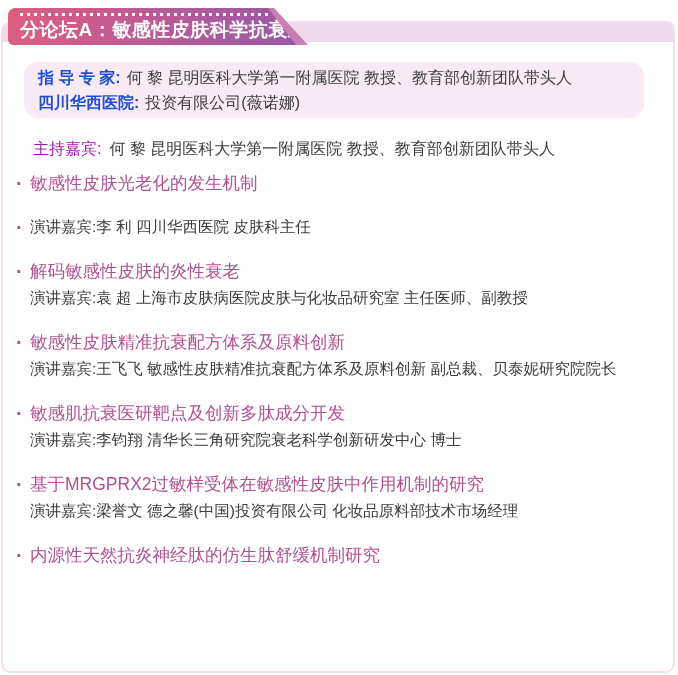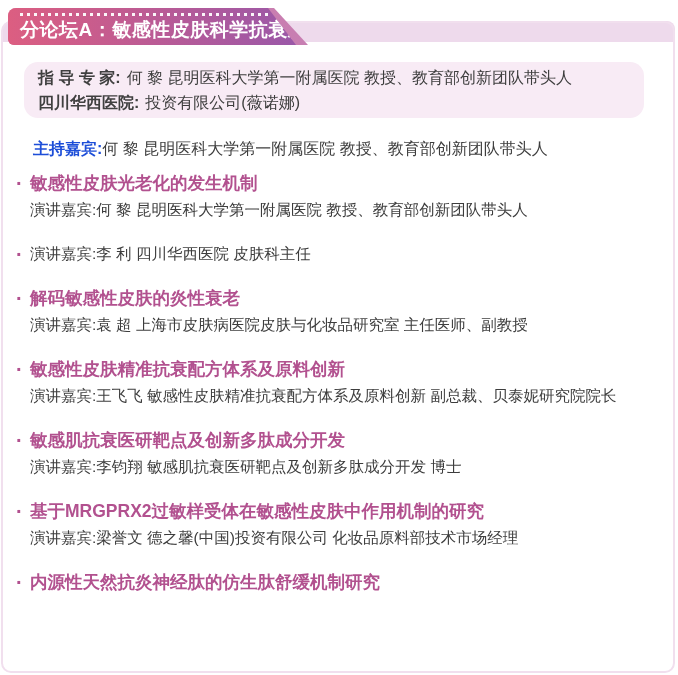--- a/index.html
+++ b/index.html
@@ -47,37 +47,37 @@
     position:absolute;left:18px;top:0;right:18px;
   }
   
   .info-box{
     margin:62px 16px 0 6px;
     background:#f8ebf5;border-radius:14px;
     padding:3px 14px;
     font-size:16px;line-height:25px;color:#3d3d3d;
   }
   .info-row{white-space:nowrap;}
-  .info-label{color:#404040;font-weight:bold;margin-right:6px;}
+  .info-label{color:#1d4ed8;font-weight:bold;margin-right:6px;}
   
   .hosts{
     display:flex;margin:18px 0 0 15px;
     font-size:16px;line-height:26px;color:#3d3d3d;
   }
-  .hosts-label{color:#1d4ed8;font-weight:bold;white-space:nowrap;}
+  .hosts-label{color:#a21caf;font-weight:normal;margin-right:8px;white-space:nowrap;}
   .hosts-lines{display:flex;flex-direction:column;}
   
   .talks{margin-top:9px;}
   .talk{position:relative;padding-left:12px;margin-bottom:20px;}
   .talk-bullet{
     position:absolute;left:-2px;top:0;
     color:#b2518f;font-weight:bold;font-size:20px;line-height:24px;
   }
   .talk-title{
-    color:#b2518f;font-weight:bold;font-size:17.5px;line-height:24px;
+    color:#b2518f;font-weight:normal;font-size:17.5px;line-height:24px;
     white-space:nowrap;
   }
   .talk-speaker{
     color:#3d3d3d;font-size:15.5px;line-height:24px;margin-top:3px;
     white-space:nowrap;
   }
 </style>
 </head>
 <body>
 
@@ -106,21 +106,20 @@
     <span class="hosts-lines">
       <span>何 黎 昆明医科大学第一附属医院 教授、教育部创新团队带头人</span>
     </span>
   </div>
 
   <div class="talks">
 
     <div class="talk">
       <span class="talk-bullet">·</span>
       <div class="talk-title">敏感性皮肤光老化的发生机制</div>
-      <div class="talk-speaker">演讲嘉宾:何 黎 昆明医科大学第一附属医院 教授、教育部创新团队带头人</div>
     </div>
 
     <div class="talk">
       <span class="talk-bullet">·</span>
       <div class="talk-speaker">演讲嘉宾:李 利 四川华西医院 皮肤科主任</div>
     </div>
 
     <div class="talk">
       <span class="talk-bullet">·</span>
       <div class="talk-title">解码敏感性皮肤的炎性衰老</div>
@@ -129,21 +128,21 @@
 
     <div class="talk">
       <span class="talk-bullet">·</span>
       <div class="talk-title">敏感性皮肤精准抗衰配方体系及原料创新</div>
       <div class="talk-speaker">演讲嘉宾:王飞飞 敏感性皮肤精准抗衰配方体系及原料创新 副总裁、贝泰妮研究院院长</div>
     </div>
 
     <div class="talk">
       <span class="talk-bullet">·</span>
       <div class="talk-title">敏感肌抗衰医研靶点及创新多肽成分开发</div>
-      <div class="talk-speaker">演讲嘉宾:李钧翔 敏感肌抗衰医研靶点及创新多肽成分开发 博士</div>
+      <div class="talk-speaker">演讲嘉宾:李钧翔 清华长三角研究院衰老科学创新研发中心 博士</div>
     </div>
 
     <div class="talk">
       <span class="talk-bullet">·</span>
       <div class="talk-title">基于MRGPRX2过敏样受体在敏感性皮肤中作用机制的研究</div>
       <div class="talk-speaker">演讲嘉宾:梁誉文 德之馨(中国)投资有限公司 化妆品原料部技术市场经理</div>
     </div>
 
     <div class="talk">
       <span class="talk-bullet">·</span>

